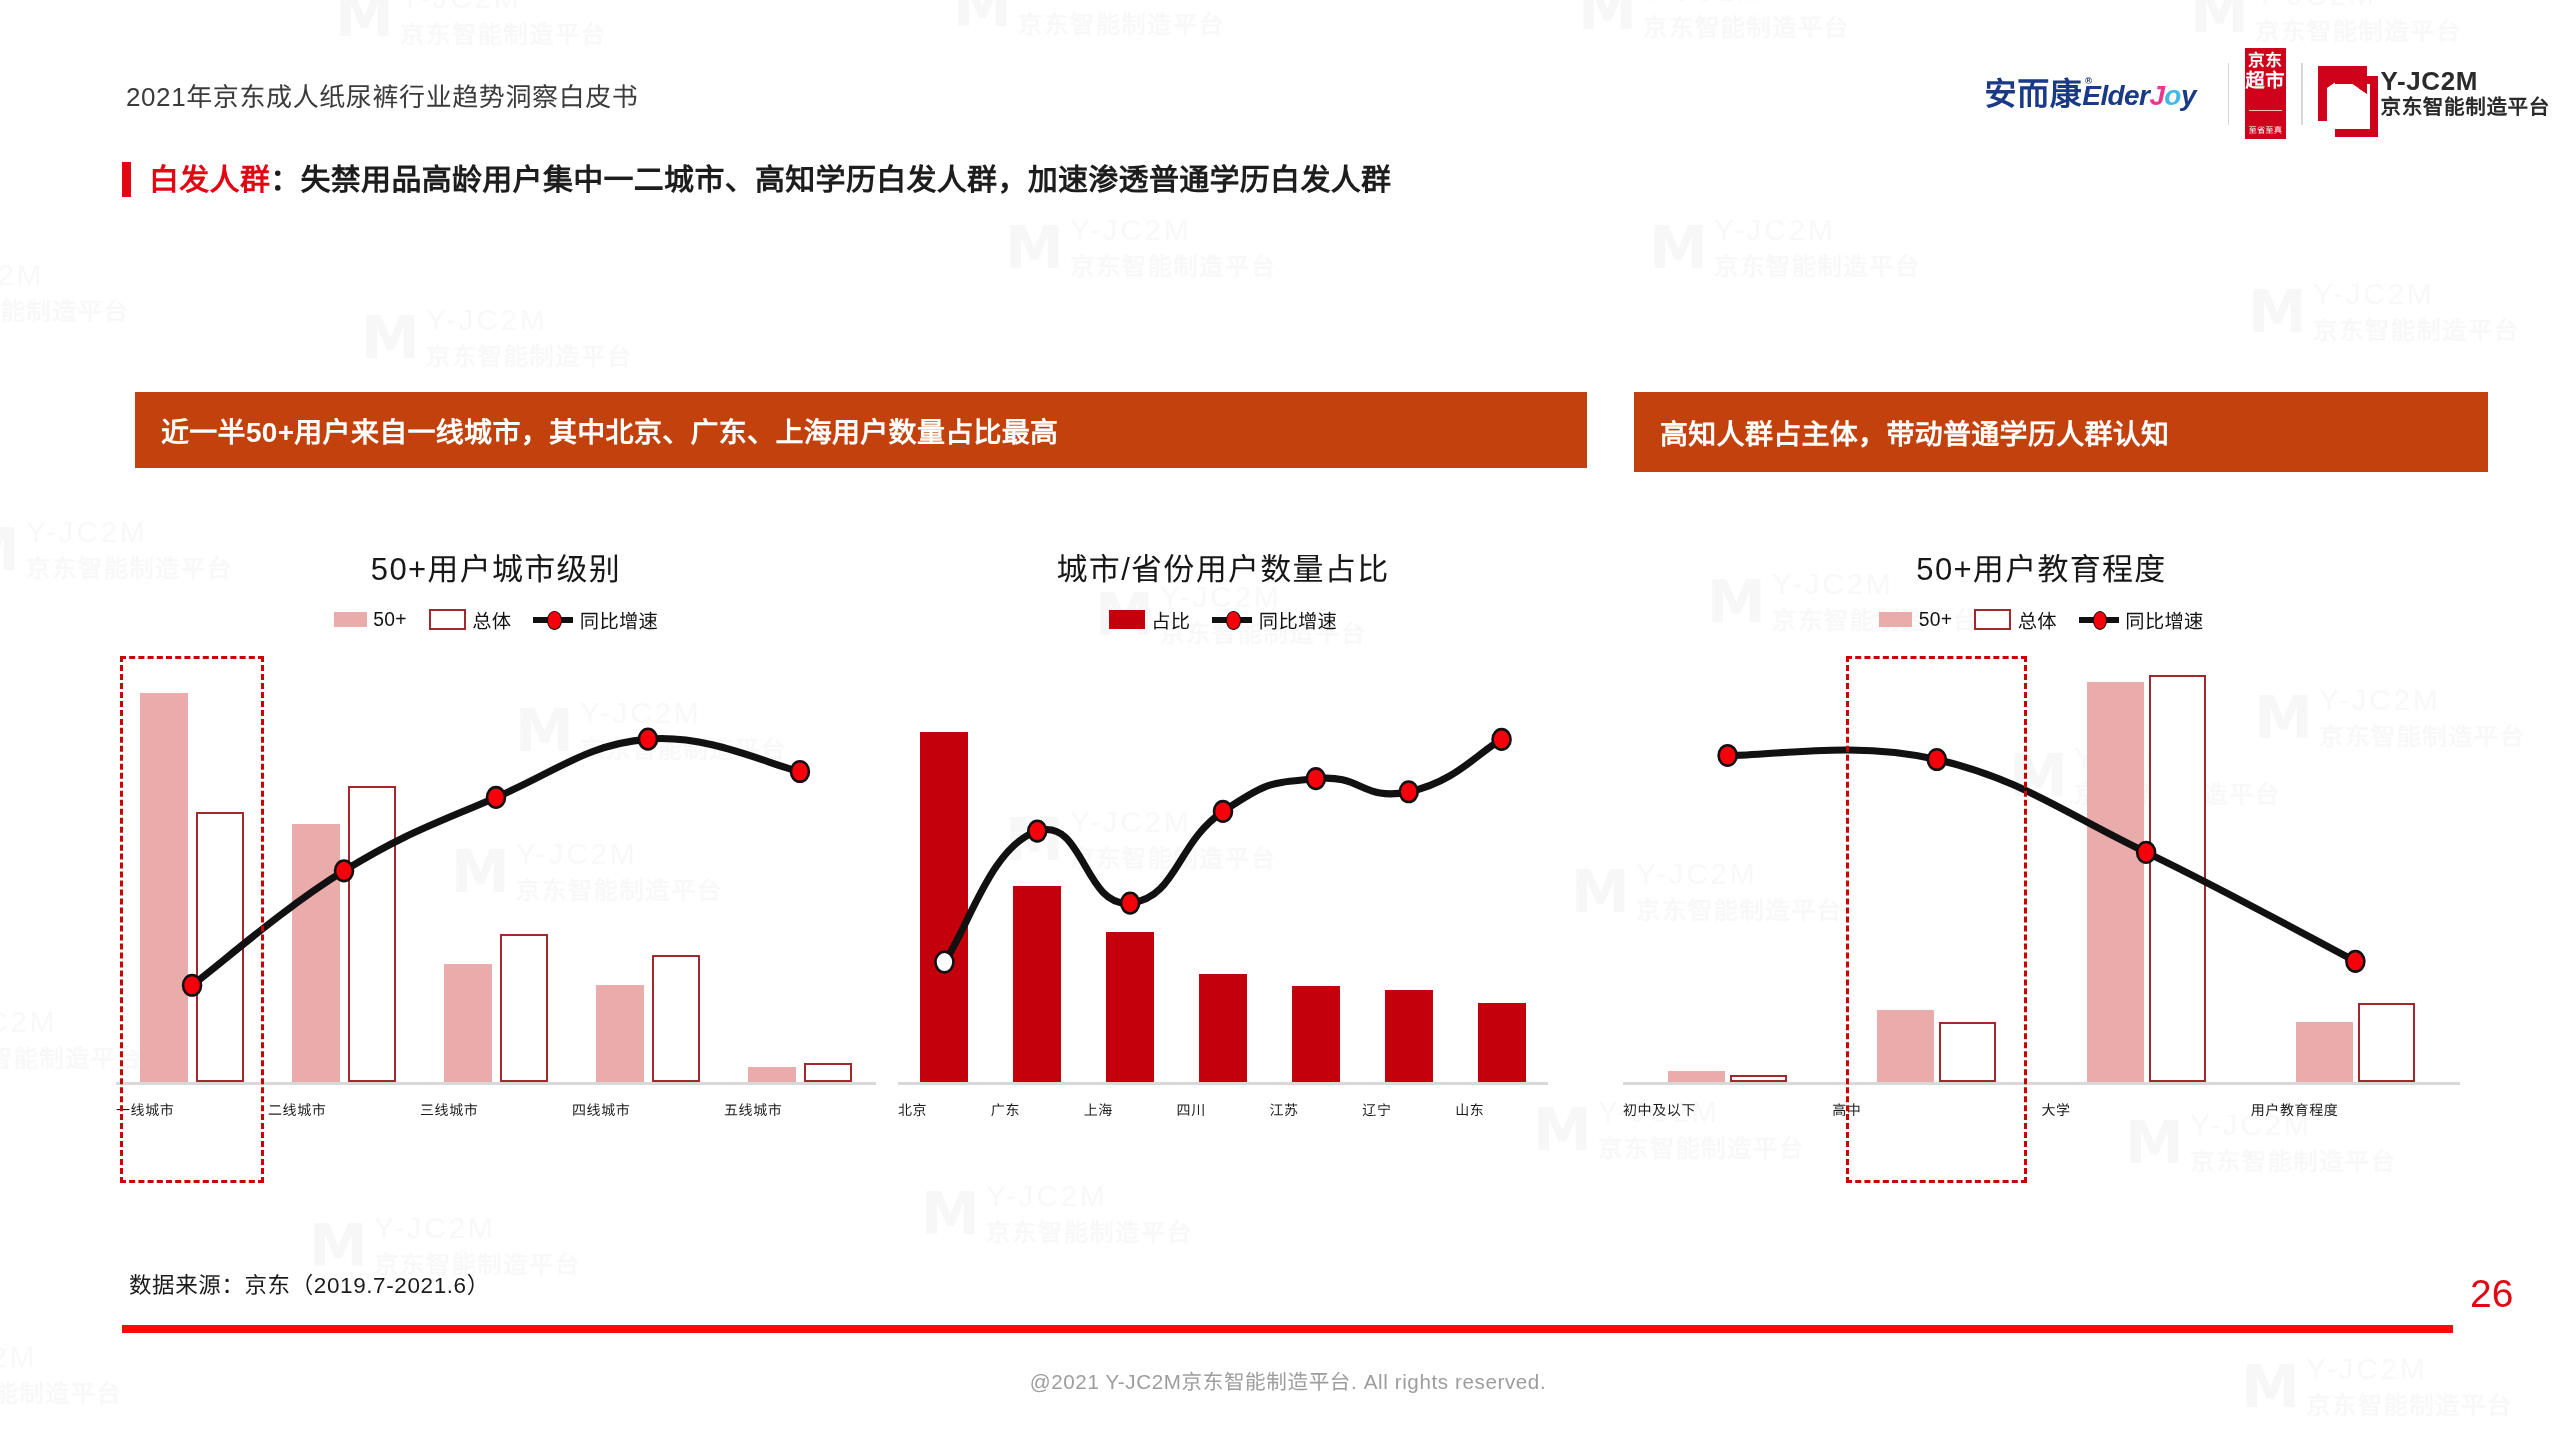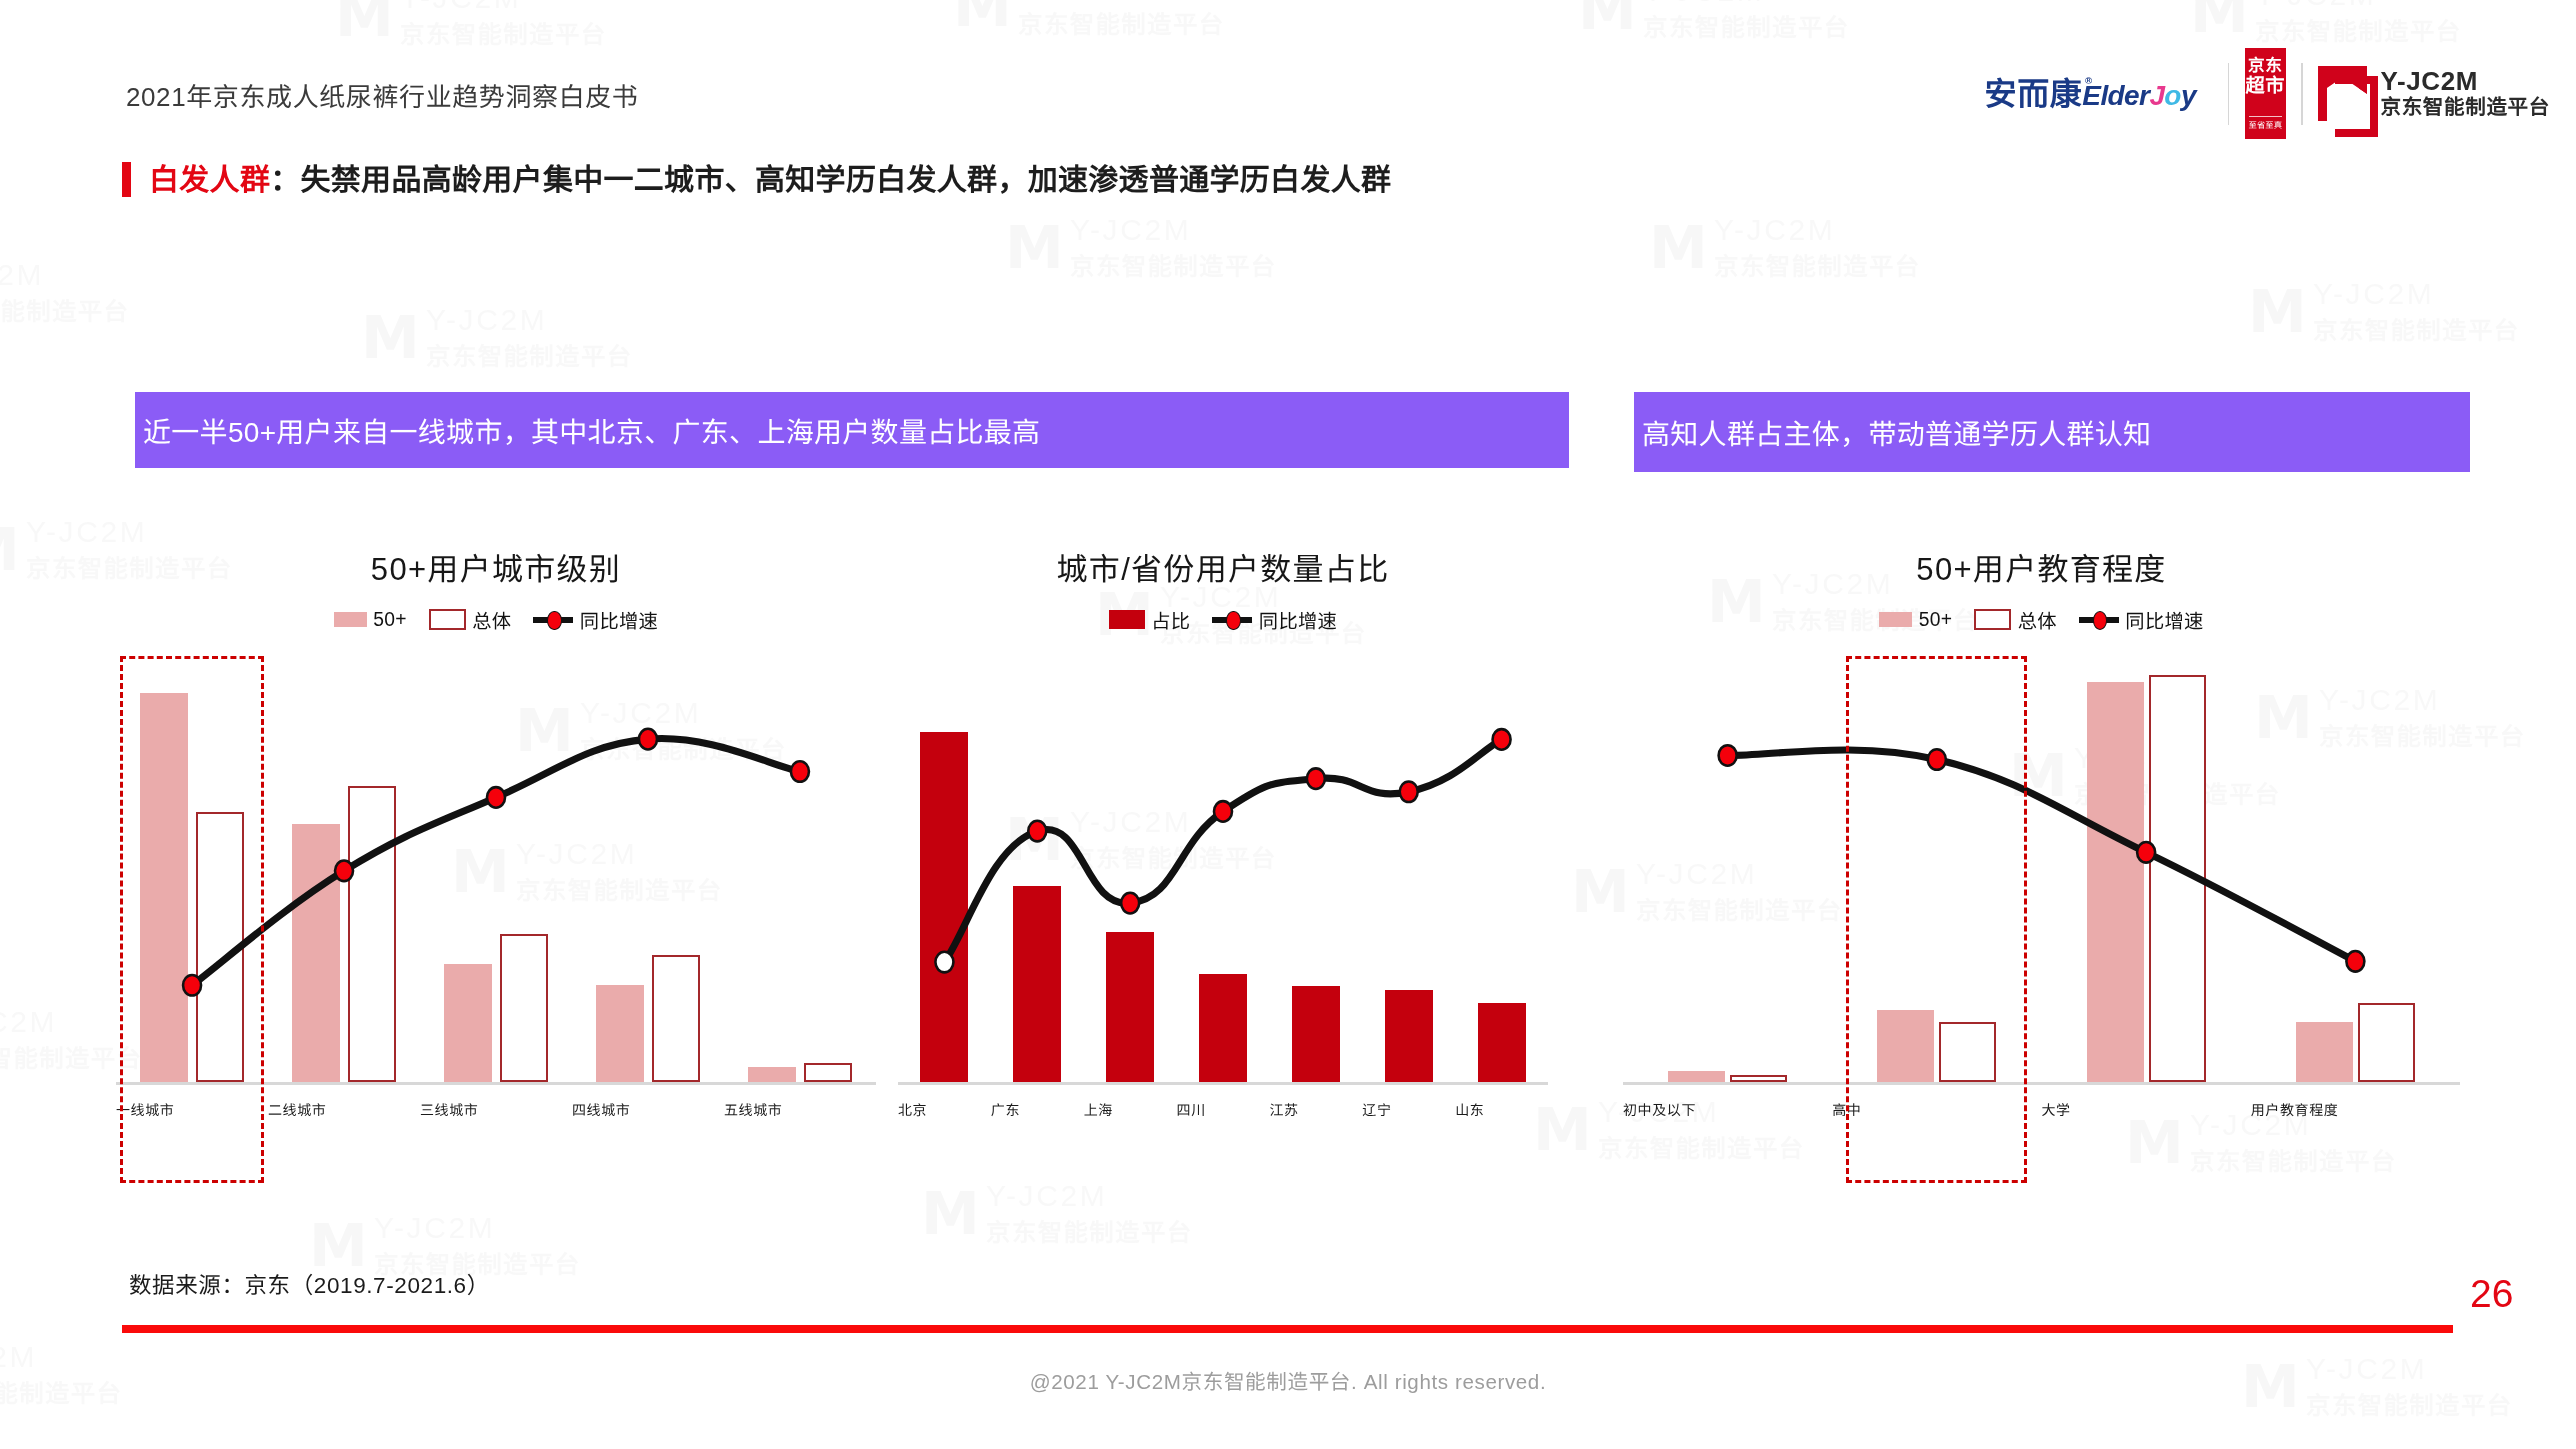--- a/index.html
+++ b/index.html
@@ -29,40 +29,40 @@
   .logo-elderjoy .cn{font-size:32px;font-weight:800;color:#1a3a86;letter-spacing:0.6px;position:relative;}
   .logo-elderjoy .cn sup{font-size:9.7px;position:absolute;top:-1.3px;right:-10.3px;}
   .logo-elderjoy .en{font-size:28px;font-weight:700;color:#1a3a86;font-style:italic;letter-spacing:-0.6px;margin-top:2.6px;}
   .logo-elderjoy .en .j{color:#e8398e;}
   .logo-elderjoy .en .o{color:#3fb9e5;}
   .divider-v{width:1.3px;height:62px;background:#d6d6d6;margin:0 15.5px;}
   .logo-jdsm{background:#d0021b;color:#fff;width:41px;height:91px;display:flex;flex-direction:column;
              align-items:center;justify-content:center;gap:1.3px;line-height:1;}
   .logo-jdsm .l1{font-size:16.7px;font-weight:700;letter-spacing:0.6px;}
   .logo-jdsm .l2{font-size:19.3px;font-weight:800;letter-spacing:0.6px;}
-  .logo-jdsm .l3{font-size:8.4px;font-weight:500;letter-spacing:0;border-top:0.6px solid rgba(255,255,255,.75);padding-top:4px;margin-top:19px;}
+  .logo-jdsm .l3{font-size:8.4px;font-weight:500;letter-spacing:0;border-top:0.6px solid rgba(255,255,255,.75);padding-top:15px;margin-top:19px;}
   .logo-yjc2m{display:flex;align-items:center;gap:10.3px;}
   .logo-yjc2m .glyph{width:52px;height:55px;position:relative;}
   .logo-yjc2m .glyph .m{position:absolute;left:0;top:0;width:33px;height:28px;
       border:8.4px solid #d0021b;border-top:none;border-bottom:none;
       clip-path:polygon(0 0,100% 0,100% 100%,50% 40%,0 100%);background:#d0021b;}
   .logo-yjc2m .glyph .lft{position:absolute;left:0;top:22px;width:8.4px;height:33px;background:#d0021b;}
   .logo-yjc2m .glyph .c{position:absolute;left:16.7px;top:10.3px;width:35px;height:45px;border:8.4px solid #d0021b;border-left:none;background:transparent;}
   .logo-yjc2m .txt .t1{font-size:26px;font-weight:600;color:#2b2b2b;letter-spacing:0.6px;line-height:1.1;}
   .logo-yjc2m .txt .t2{font-size:20.6px;font-weight:700;color:#2b2b2b;letter-spacing:0.6px;line-height:1.2;}
 
   
   .headline-wrap{position:absolute;left:122px;top:162px;display:flex;align-items:stretch;z-index:3;}
   .headline-bar{width:9px;background:#e30613;margin-right:18px;}
   .headline-text{font-size:30px;font-weight:700;color:#1d1d1d;letter-spacing:0.3px;line-height:1.18;white-space:nowrap;}
   .headline-text .hl{color:#e30613;}
 
   
-  .banner{position:absolute;background:#8b5cf6;color:#fff;display:flex;align-items:center;
-          padding-left:8px;font-size:28px;font-weight:400;letter-spacing:0.3px;z-index:3;}
+  .banner{position:absolute;background:#c2410c;color:#fff;display:flex;align-items:center;
+          padding-left:26px;font-size:28px;font-weight:700;letter-spacing:0.3px;z-index:3;}
   #banner-left{left:135px;top:392px;width:1426px;height:76px;}
   #banner-right{left:1634px;top:392px;width:828px;height:80px;}
 
   
   .chart{position:absolute;z-index:3;}
   .chart-title{text-align:center;font-size:31px;font-weight:400;color:#171717;letter-spacing:1.3px;}
   .legend{display:flex;justify-content:center;align-items:center;gap:22px;margin-top:16.7px;}
   .legend-item{display:flex;align-items:center;gap:6.4px;font-size:19.3px;color:#111;letter-spacing:0.3px;}
   .sw-fill{width:33px;height:15.5px;background:#eaabab;}
   .sw-solid{width:36px;height:19.3px;background:#c4000d;}

